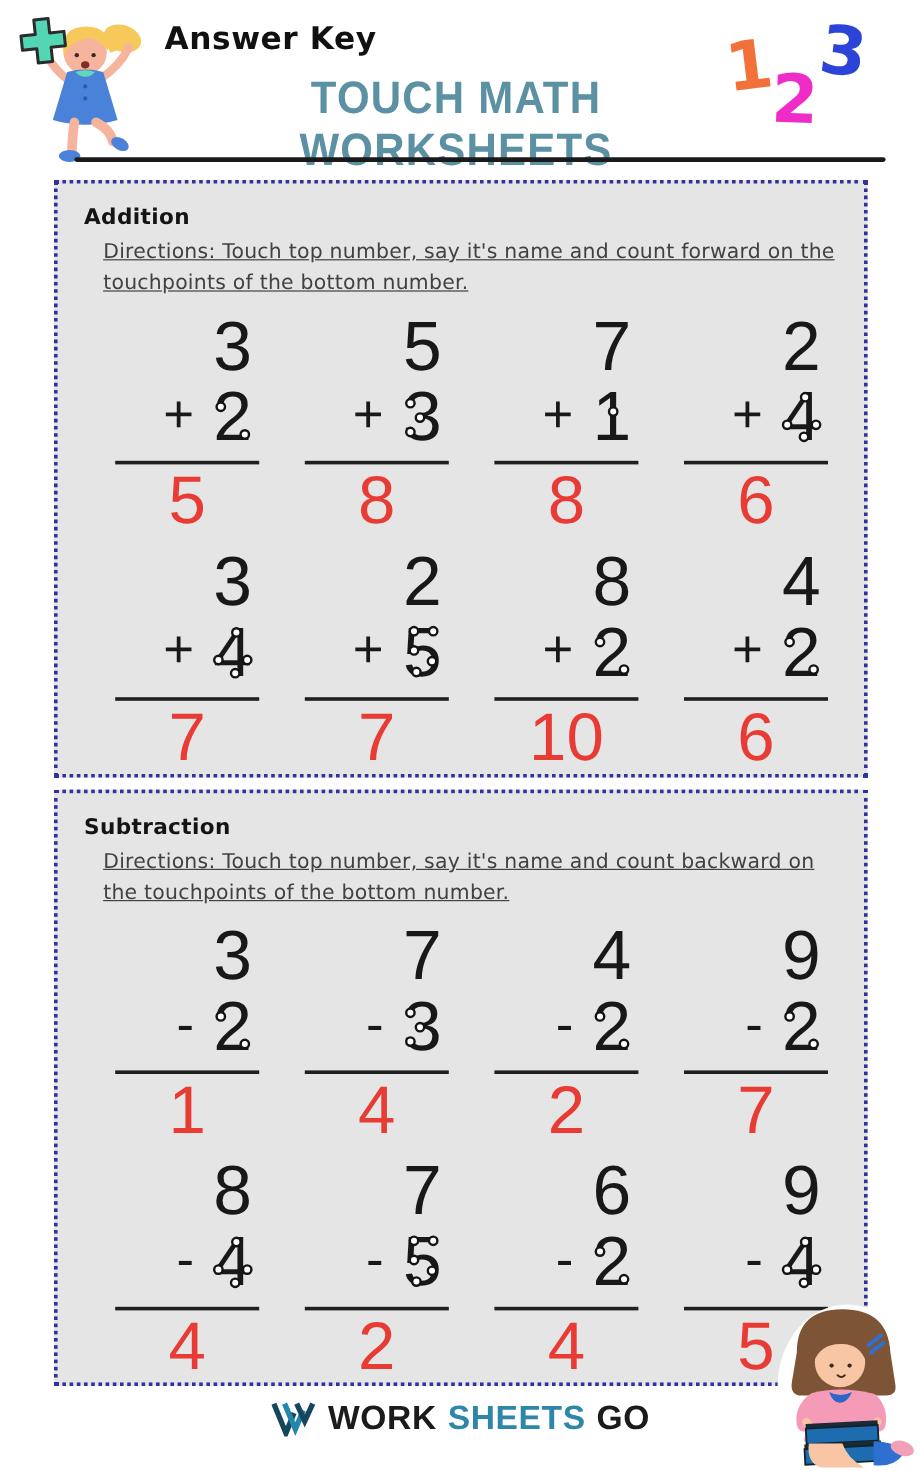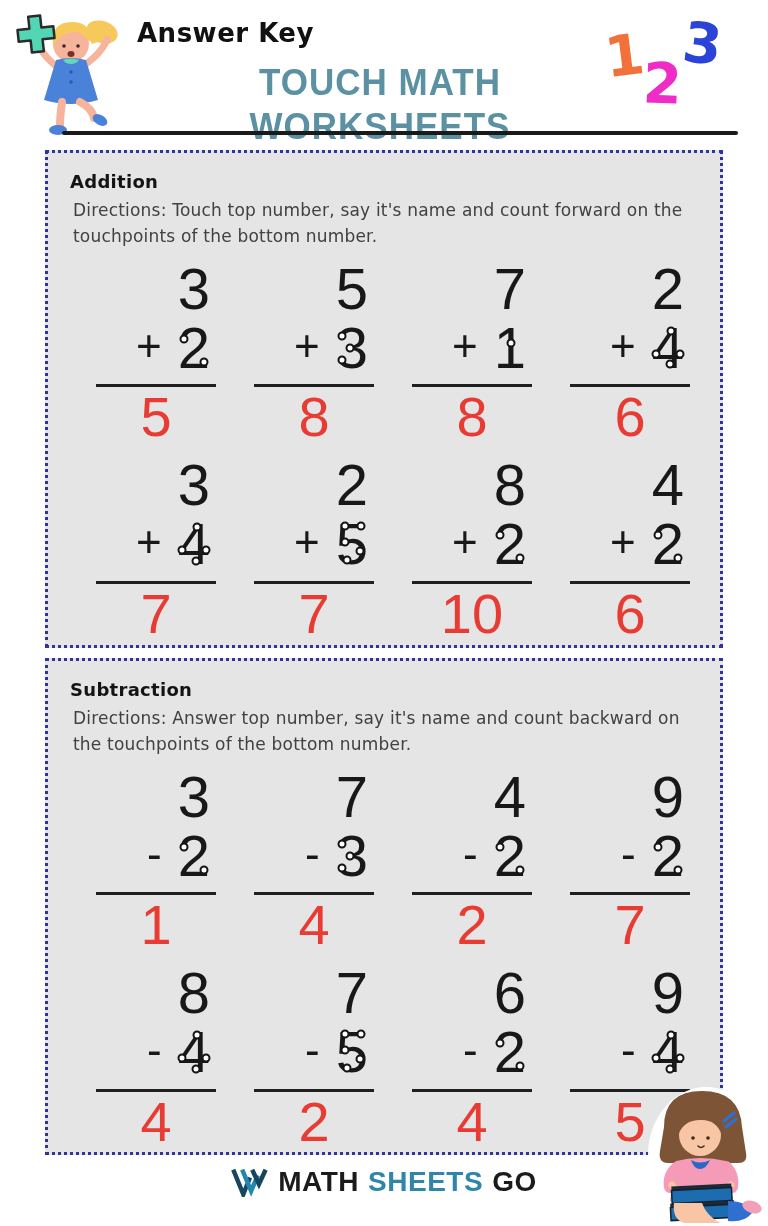--- a/index.html
+++ b/index.html
@@ -21,21 +21,21 @@
   .deco-3 { left:80px; top:0;    transform:rotate(7deg); }
   .header-rule { position:absolute; left:62px; top:131px; width:676px; height:4px;
                  background:#1a1a1a; border-radius:2px; }
 
   
   .box { position:absolute; left:45px; width:678px; background:#e5e5e5;
          border:3px dotted #32329b; padding:14px 20px 10px 20px; }
   .box-addition    { top:150px; height:498px; }
   .box-subtraction { top:658px; height:497px; }
   .sec-heading { font-size:18px; font-weight:bold; color:#141414; margin:4px 0 6px 2px; letter-spacing:.3px; }
-  .sec-directions { font-size:17px; color:#414141; line-height:1.5; margin-left:5px; max-width:610px; letter-spacing:.2px; }
+  .sec-directions { font-size:17px; color:#414141; line-height:1.5; margin-left:18px; max-width:610px; letter-spacing:.2px;text-decoration:underline; }
 
   .problems { display:flex; flex-wrap:wrap; justify-content:space-between;
               margin-top:12px; padding:0 8px; row-gap:14px; }
   .problem { width:142px; font-family:"Liberation Sans",sans-serif; color:#181818; }
   .p-top { font-size:58px; line-height:.95; text-align:right; padding-right:8px; }
   .p-mid { display:flex; justify-content:flex-end; align-items:center; gap:16px;
            padding-right:8px; margin-top:4px; font-size:58px; line-height:.95; }
   .p-op  { font-size:44px; line-height:1; transform:translateY(-2px); }
   .p-bot { position:relative; display:inline-block; line-height:.95; }
   .tp { position:absolute; width:9px; height:9px; border:2.5px solid #141414; background:#fff;
@@ -174,21 +174,21 @@
             <span class="p-bot">2<i class="tp" style="left:18%;top:34%"></i><i class="tp" style="left:80%;top:76%"></i></span>
           </div>
           <div class="p-line"></div>
           <div class="p-ans" style="color: rgb(231, 59, 51);">6</div>
         </div>
       </div>
   </section>
 
   <section class="box box-subtraction" style="border-color: rgb(50, 50, 155);">
     <h2 class="sec-heading">Subtraction</h2>
-    <p class="sec-directions">Directions: Answer top number, say it's name and count backward on the touchpoints of the bottom number.</p>
+    <p class="sec-directions">Directions: Touch top number, say it's name and count backward on the touchpoints of the bottom number.</p>
     <div class="problems">
         <div class="problem">
           <div class="p-top">3</div>
           <div class="p-mid">
             <span class="p-op">-</span>
             <span class="p-bot">2<i class="tp" style="left:18%;top:34%"></i><i class="tp" style="left:80%;top:76%"></i></span>
           </div>
           <div class="p-line"></div>
           <div class="p-ans" style="color: rgb(231, 59, 51);">1</div>
         </div>
@@ -257,21 +257,21 @@
         </div>
       </div>
   </section>
 
   <div class="footer-logo">
     <svg width="38" height="30" viewBox="0 0 34 26" aria-hidden="true">
       <path d="M2 2 L11 24 L17 9" stroke="#16455e" stroke-width="4" fill="none"></path>
       <path d="M10 2 L18 21 L24 7" stroke="#2286ad" stroke-width="4" fill="none"></path>
       <path d="M19 2 L25 15 L31 2" stroke="#16455e" stroke-width="4" fill="none"></path>
     </svg>
-    <span class="logo-text" style="color: rgb(27, 27, 27);">MATH</span>
+    <span class="logo-text" style="color: rgb(27, 27, 27);">WORK</span>
       <span class="logo-text" style="color: rgb(46, 134, 168);">SHEETS</span>
       <span class="logo-text" style="color: rgb(27, 27, 27);">GO</span>
   </div>
 
   <svg class="illus-bottomright" viewBox="0 0 132 143" aria-hidden="true">
 
     <ellipse cx="70" cy="72" rx="58" ry="68" fill="#ffffff"></ellipse>
 
     <path d="M28,44 Q28,8 66,8 Q104,8 106,44 L110,70 Q112,80 102,80 L32,80 Q22,80 24,68 Z" fill="#7d5536"></path>
 

